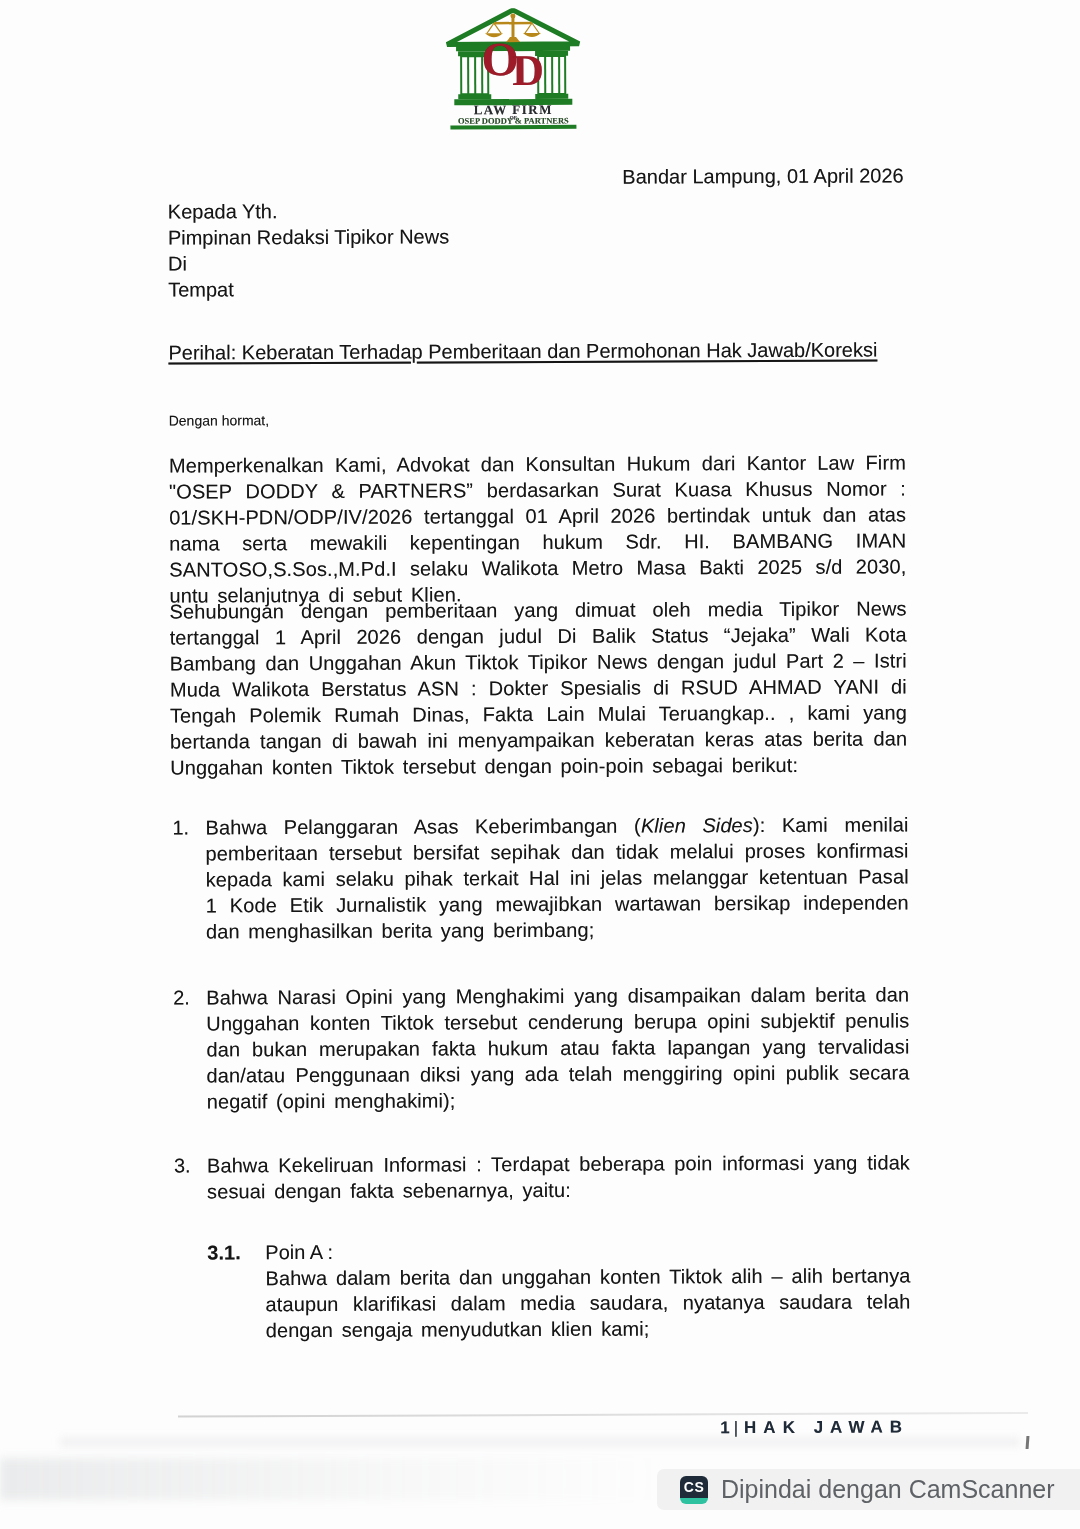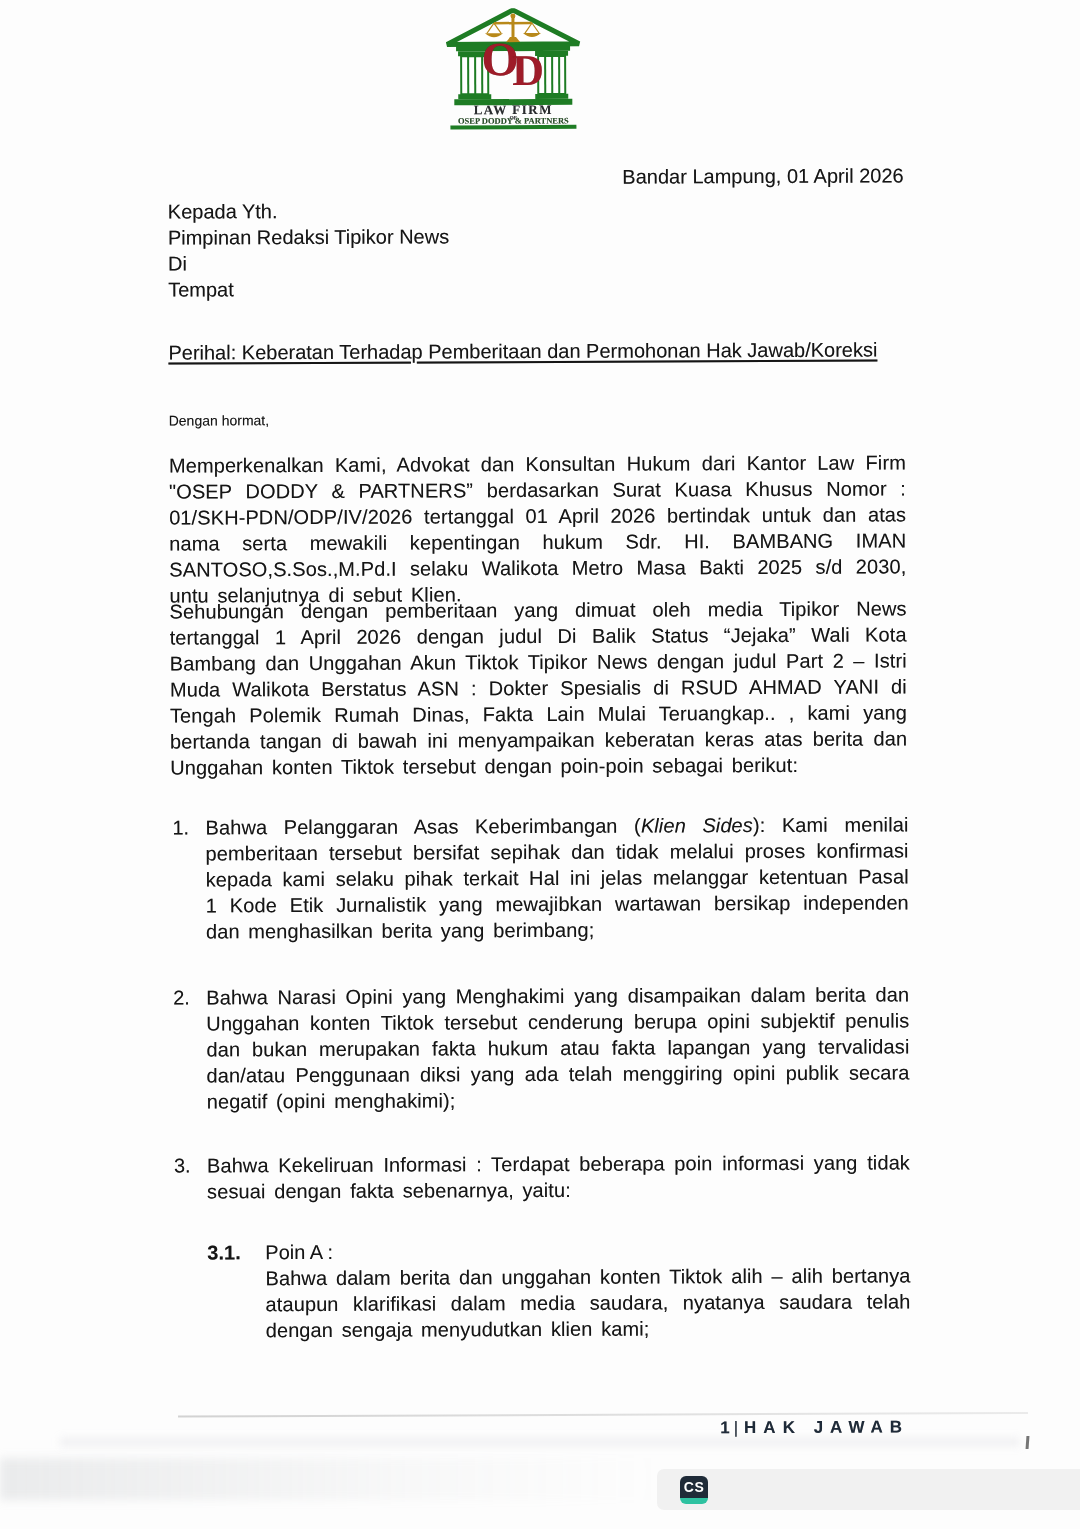--- a/index.html
+++ b/index.html
@@ -190,13 +190,14 @@
 
 <div class="streak"></div>
 <div class="smudge"></div>
 <div class="edge-dash"></div>
 
 <div class="watermark">
   <div class="cs-icon">
     <span class="cs-top">CS</span>
     <span class="cs-teal"></span>
   </div>
+  <span class="wm-text">Dipindai dengan CamScanner</span>
 </div>
 
 </body></html>

